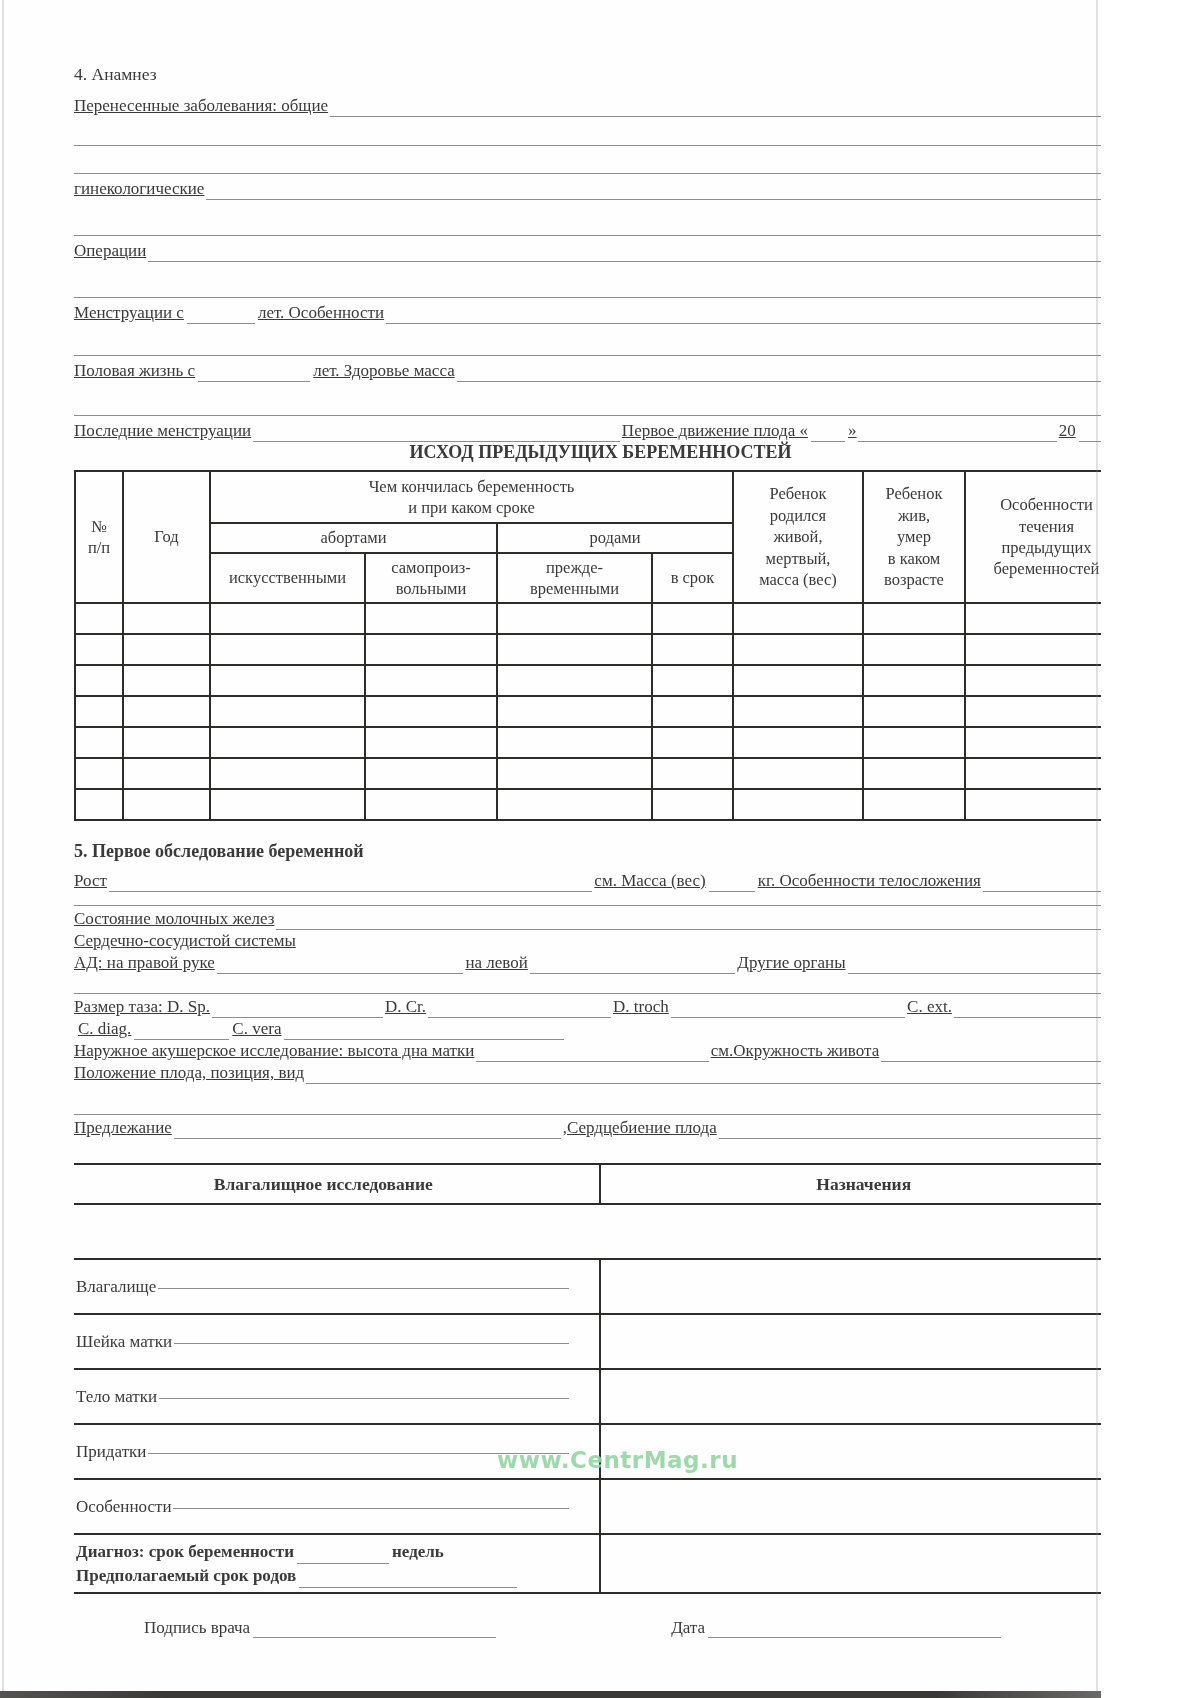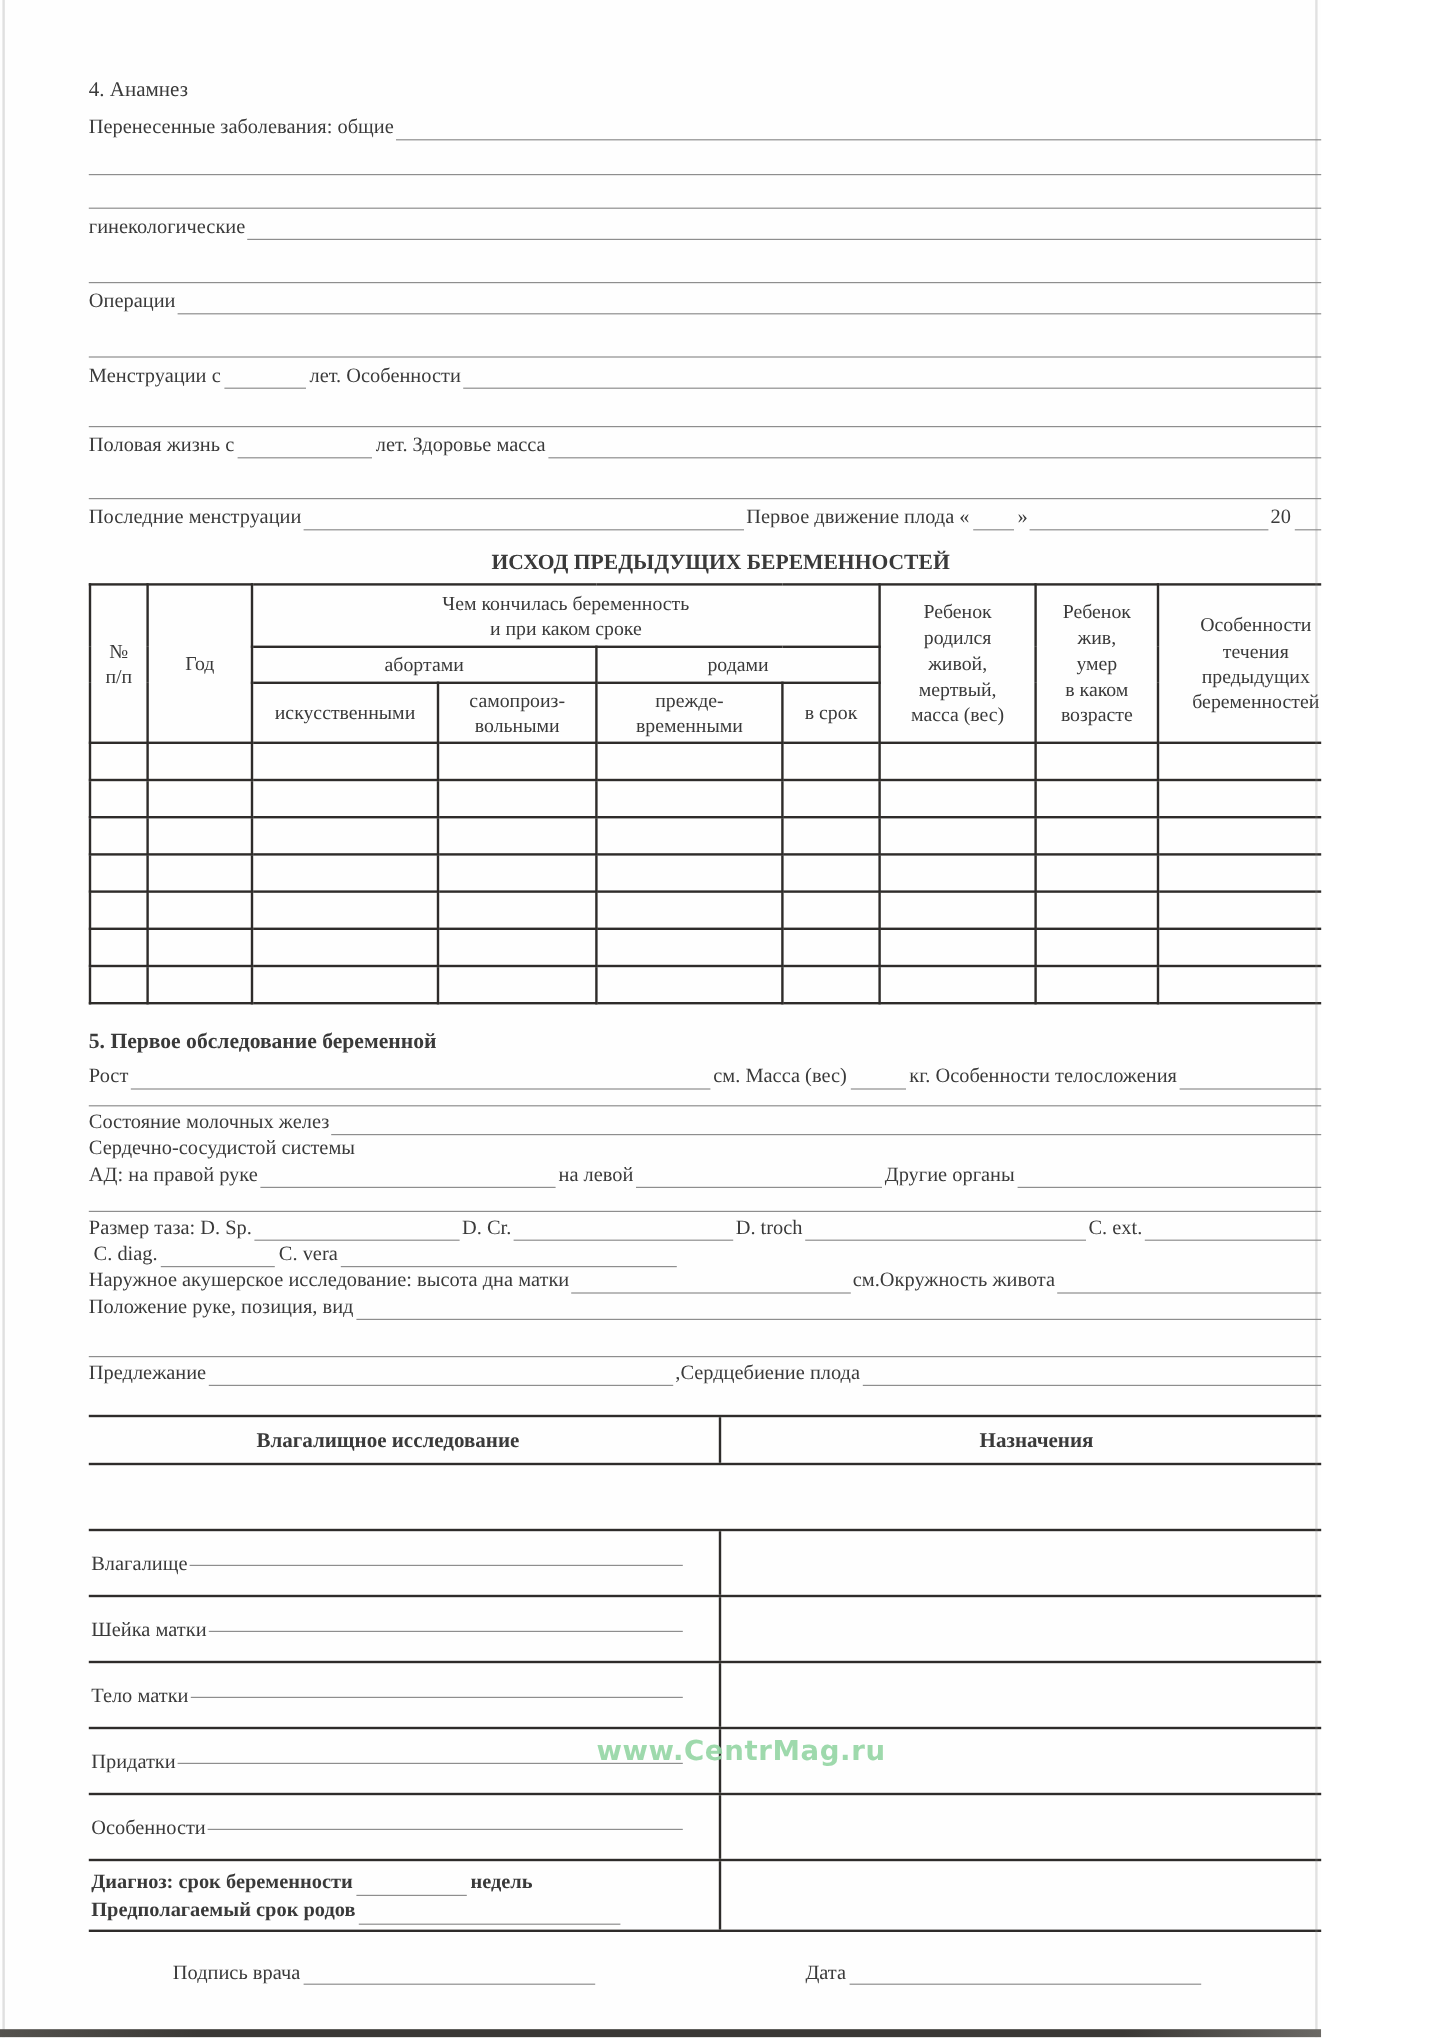--- a/index.html
+++ b/index.html
@@ -5,27 +5,27 @@
   html,body { margin:0; padding:0; background:#ffffff; }
   .page {
     position:relative; width:1101px; height:1698px; background:#fefefe;
     font-family:"Liberation Serif", serif; color:#3a3a3a; overflow:hidden;
   }
   .content { position:absolute; left:74px; top:0; width:1053px; }
 
   .sec-title { font-size:17.5px; margin:0; padding-top:64px; font-weight:normal; }
   .sec-title-bold { font-size:18px; font-weight:bold; margin-top:20px; }
 
-  .frow { display:flex; align-items:flex-end; font-size:17px; line-height:22px; }
+  .frow { display:flex; align-items:flex-end; font-size:17px; line-height:22px;text-decoration:underline; }
   .frow span.lbl { white-space:nowrap; }
   .fill { flex:1; border-bottom:1.5px solid #8e8e8e; height:4px; margin:0 2px; }
   .blank { display:inline-block; border-bottom:1.5px solid #8e8e8e; height:4px; margin:0 3px; }
   .hline { border-bottom:1.5px solid #8e8e8e; height:0; }
 
-  .table-title { text-align:center; font-weight:bold; font-size:18px; margin-top:16px; }
+  .table-title { text-align:center; font-weight:bold; font-size:18px; }
 
   table.otable { border-collapse:collapse; width:100%; table-layout:fixed; margin-top:7px; }
   table.otable td {
     border:2px solid #2e2c2a; text-align:center; vertical-align:middle;
     font-size:16.5px; line-height:1.3; padding:1px 3px; white-space:pre-line;
   }
   tr.oh1 { height:52px; } tr.oh2 { height:30px; } tr.oh3 { height:50px; }
   tr.orow { height:31px; }
 
   .vtable { margin-top:24px; border-top:2.5px solid #2e2c2a; }
@@ -283,21 +283,21 @@
       <span class="blank" style="width:280px"></span>
     </div>
     <div class="frow">
       <span class="lbl">Наружное акушерское исследование: высота дна матки</span>
       <span class="fill" style="flex:1.05"></span>
       <span class="lbl">см.Окружность живота</span>
       <span class="fill" style="flex:1"></span>
       <span class="lbl">см.</span>
     </div>
     <div class="frow">
-      <span class="lbl">Положение руке, позиция, вид</span>
+      <span class="lbl">Положение плода, позиция, вид</span>
       <span class="fill"></span>
     </div>
     <div class="hline" style="margin-top:30px"></div>
 
     <div class="frow" style="margin-top:2px">
       <span class="lbl">Предлежание</span>
       <span class="fill" style="flex:1"></span>
       <span class="lbl">,Сердцебиение плода</span>
       <span class="fill" style="flex:1.05"></span>
     </div>

